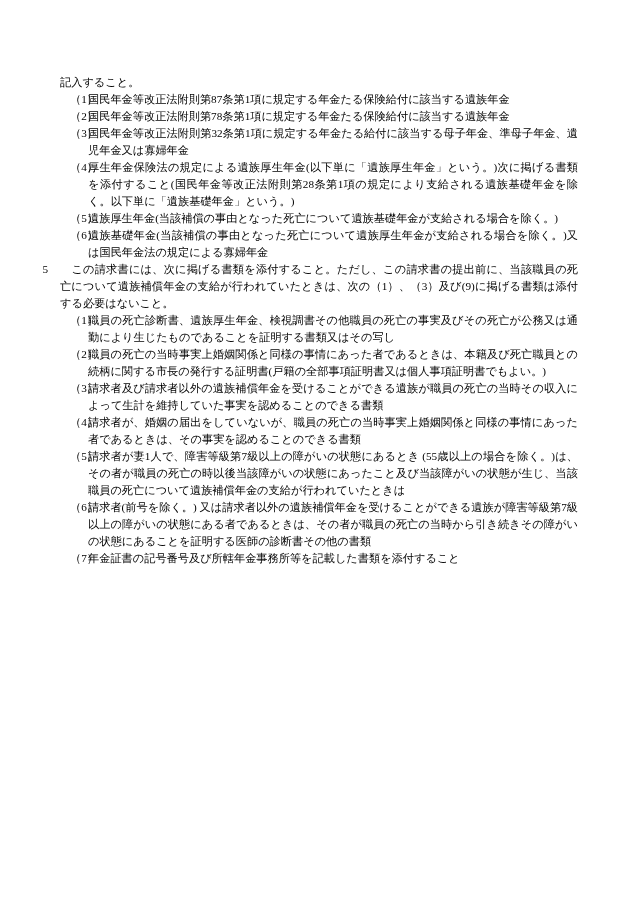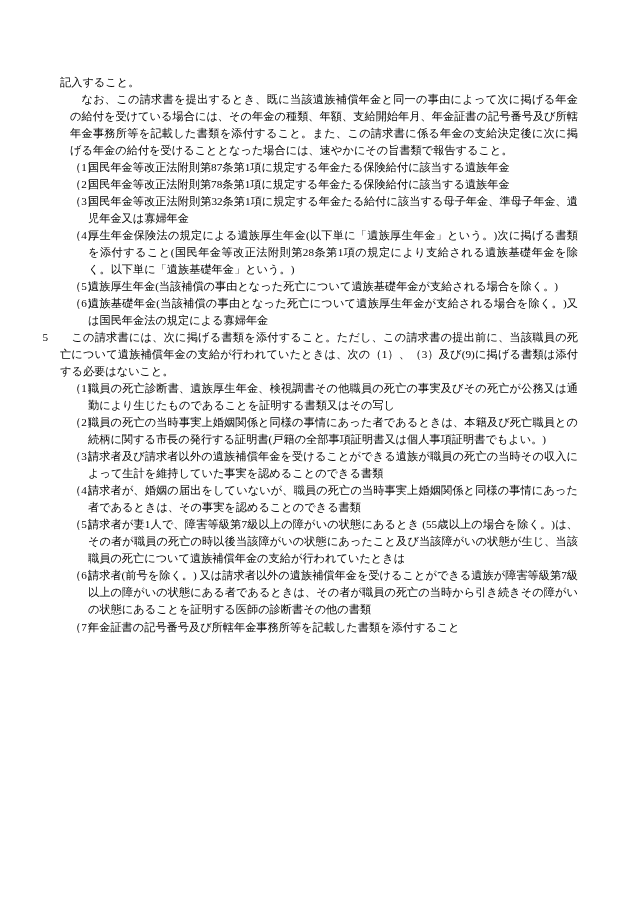--- a/index.html
+++ b/index.html
@@ -73,21 +73,20 @@
     text-justify: inter-ideograph;
   }
 </style>
 </head>
 <body>
 
 <div class="page">
   <div class="doc">
 
     <div class="para p-lead">記入すること。</div>
-    <div class="para p-cont">　なお、この請求書を提出するとき、既に当該遺族補償年金と同一の事由によって次に掲げる年金の給付を受けている場合には、その年金の種類、年額、支給開始年月、年金証書の記号番号及び所轄年金事務所等を記載した書類を添付すること。また、この請求書に係る年金の支給決定後に次に掲げる年金の給付を受けることとなった場合には、速やかにその旨書類で報告すること。</div>
 
     <div class="item">
       <span class="item-num">（1）</span>
       <span class="item-text">国民年金等改正法附則第87条第1項に規定する年金たる保険給付に該当する遺族年金</span>
     </div>
     <div class="item">
       <span class="item-num">（2）</span>
       <span class="item-text">国民年金等改正法附則第78条第1項に規定する年金たる保険給付に該当する遺族年金</span>
     </div>
     <div class="item">

